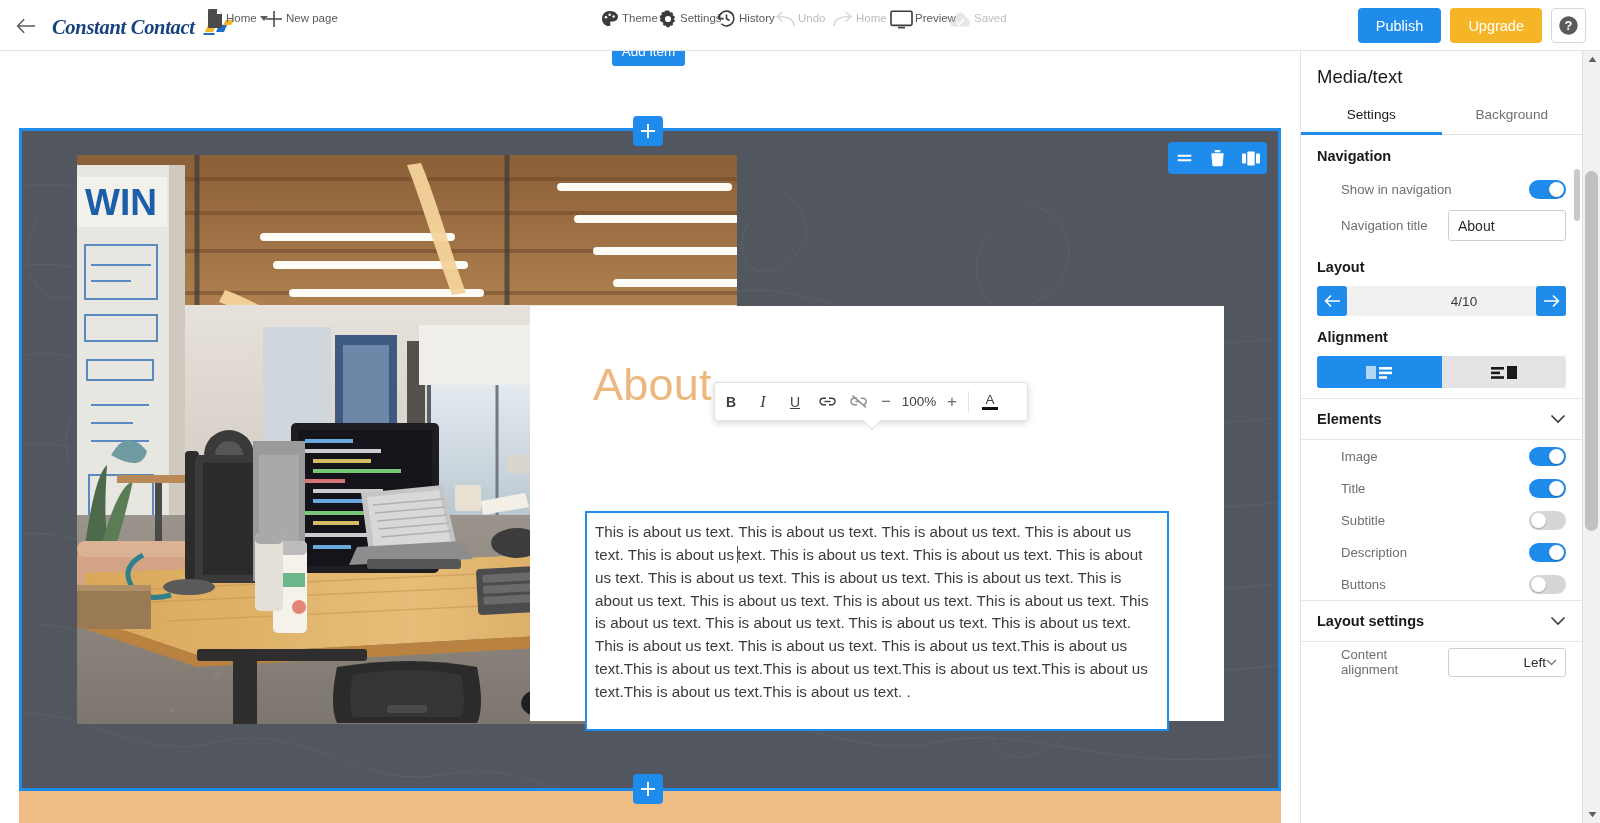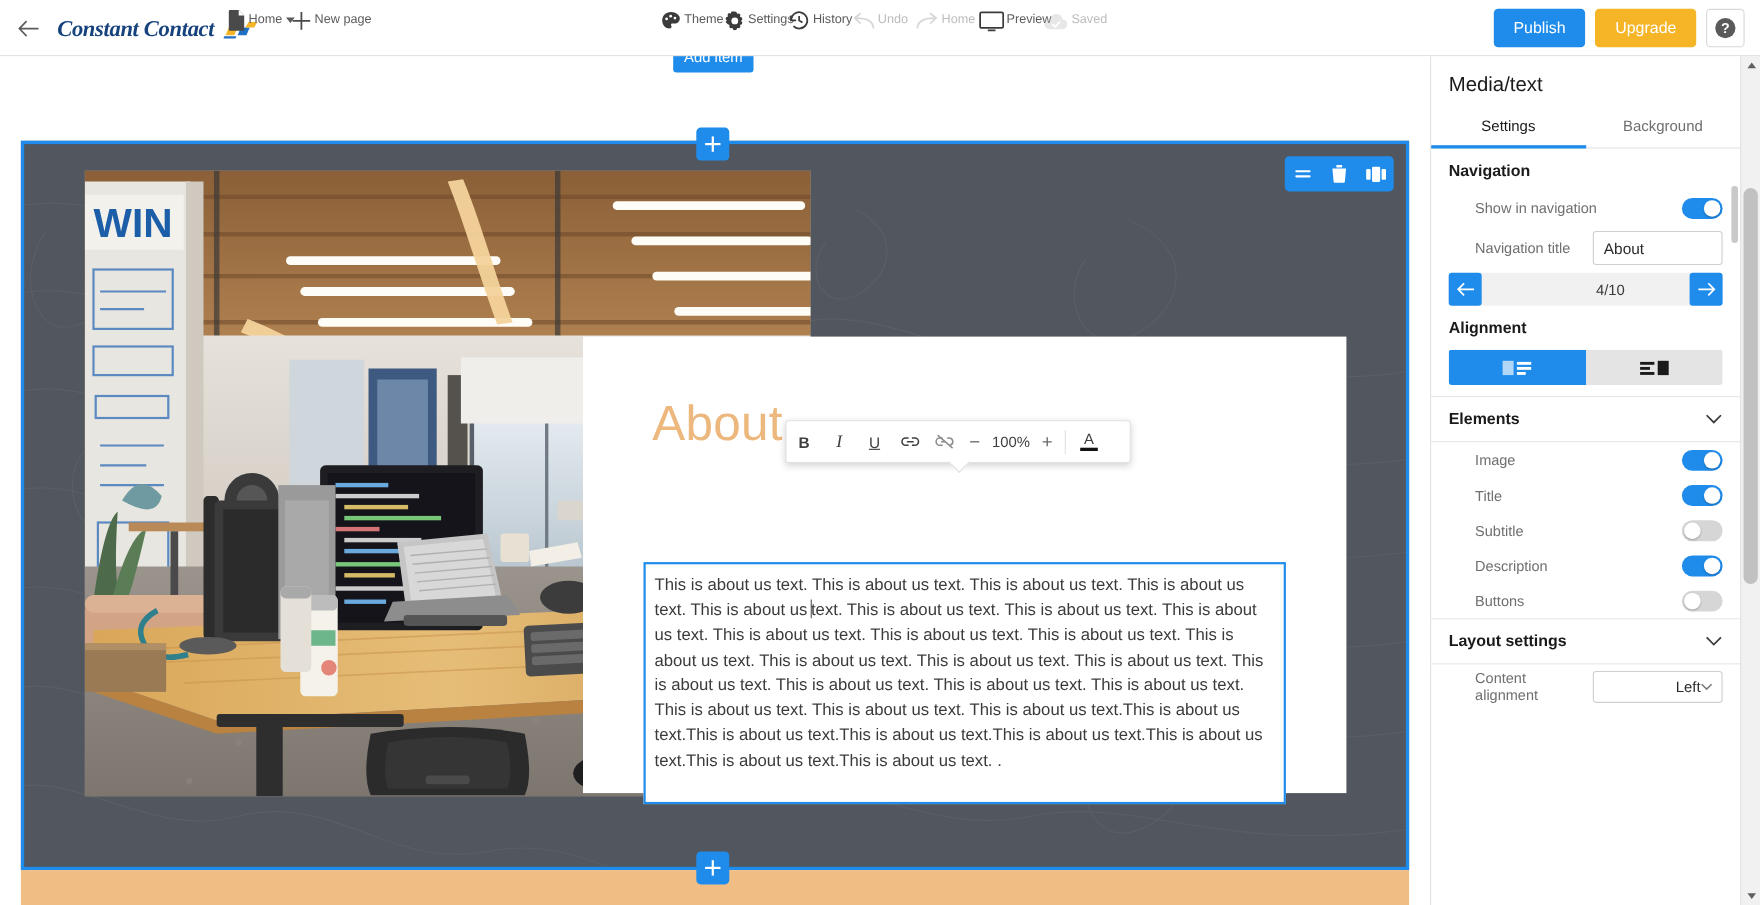--- a/index.html
+++ b/index.html
@@ -827,20 +827,21 @@
       <div class="toggle">
           <span class="knob"></span>
         </div>
     </div>
 
     <div class="row">
       <span class="row-lb">Navigation title</span>
       <input class="text-input" value="About" style="">
     </div>
 
+    <div class="sec-h">Layout</div>
 
     <div class="layout-nav">
       <div class="nv">
         <svg width="17" height="14" viewBox="0 0 17 14">
           <path d="M7 1.5 L1.6 7 L7 12.5 M1.6 7 H16" fill="none" stroke="#ffffff" stroke-width="1.6"></path>
         </svg>
       </div>
       <div class="pg">4/10</div>
       <div class="nv">
         <svg width="17" height="14" viewBox="0 0 17 14">

